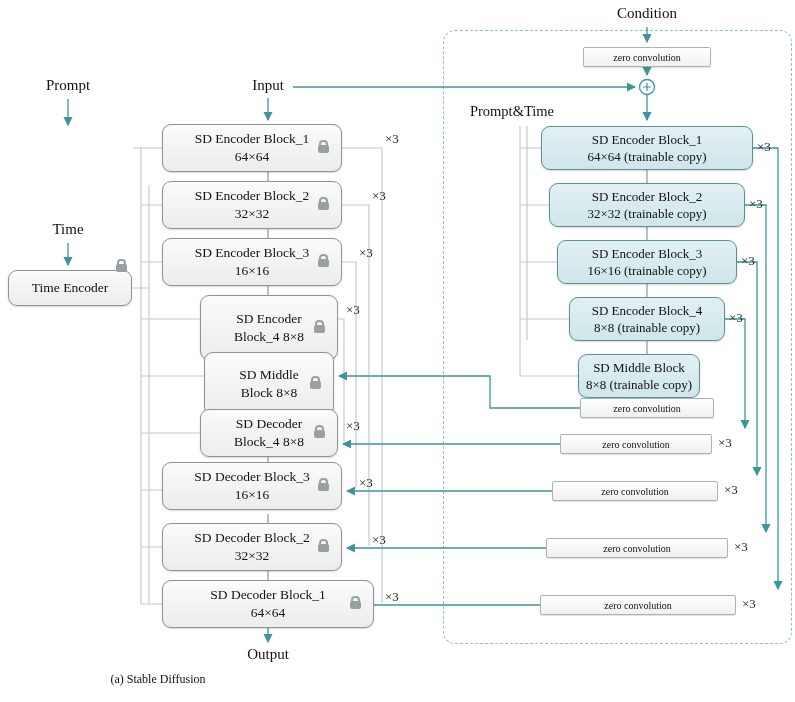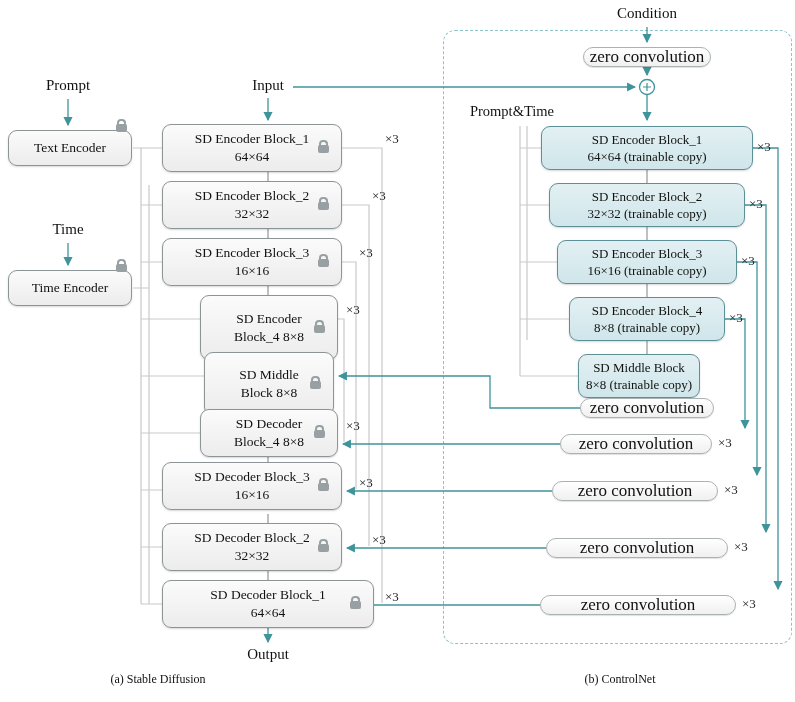--- a/index.html
+++ b/index.html
@@ -10,23 +10,23 @@
   .dashed{position:absolute;left:443px;top:30px;width:349px;height:614px;
     border:1.5px dashed #8cc3c8;border-radius:12px;z-index:1}
   .lbl{position:absolute;text-align:center;font-size:15px;z-index:3}
   .cap{position:absolute;text-align:center;font-size:12px;z-index:3}
   .box{position:absolute;border:1px solid #8d9496;border-radius:9px;
     background:linear-gradient(180deg,#fbfbfb,#ececec);
     box-shadow:0 1px 2px rgba(0,0,0,.16);
     display:flex;flex-direction:column;justify-content:center;align-items:center;
     text-align:center;font-size:13.5px;line-height:1.32;z-index:3}
   .box.train{background:linear-gradient(180deg,#e3f0f3,#cfe6ea);border-color:#5d8f96;font-size:13px}
-  .pill{position:absolute;border:1px solid #aab2b4;border-radius:10px;
+  .pill{position:absolute;border:1px solid #aab2b4;border-radius:2px;
     background:linear-gradient(180deg,#ffffff,#f0f0f0);
-    display:flex;align-items:center;justify-content:center;font-size:17px;
+    display:flex;align-items:center;justify-content:center;font-size:10px;
     box-shadow:0 1px 1px rgba(0,0,0,.12);z-index:3}
   .x3{position:absolute;font-size:13px;color:#222;z-index:4;white-space:nowrap}
   .lock{position:absolute;width:11px;height:8px;background:#98a0a4;border-radius:2px}
   .lock::before{content:"";position:absolute;left:1px;top:-5px;width:5px;height:5px;
     border:2px solid #98a0a4;border-bottom:none;border-radius:4px 4px 0 0}
   .lock.side{right:12px;top:50%;margin-top:-3px}
   .lock.corner{right:4px;top:-7px}
 </style>
 </head>
 <body>
@@ -91,26 +91,21 @@
     </g>
   </svg>
 
   <div class="lbl" style="left:38px;top:77px;width:60px">Prompt</div>
   <div class="lbl" style="left:238px;top:77px;width:60px">Input</div>
   <div class="lbl" style="left:38px;top:221px;width:60px">Time</div>
   <div class="lbl" style="left:238px;top:646px;width:60px">Output</div>
   <div class="lbl" style="left:592px;top:5px;width:110px">Condition</div>
   <div class="lbl" style="left:457px;top:103px;width:110px;font-size:14.5px">Prompt&amp;Time</div>
   <div class="cap" style="left:63px;top:672px;width:190px">(a) Stable Diffusion</div>
-  <div class="cap" style="left:545px;top:672px;width:150px">(b) ControlNet</div>
-
-  <div class="box" style="left:8px;top:130px;width:124px;height:36px">
-    <span>Text Encoder</span>
-    <span class="lock corner"></span>
-  </div>
+
   <div class="box" style="left:8px;top:270px;width:124px;height:36px">
     <span>Time Encoder</span>
     <span class="lock corner"></span>
   </div>
 
   <div class="box" style="left:162px;top:124px;width:180px;height:48px">
     <div>SD Encoder Block_1</div>
     <div>64×64</div>
     <span class="lock side"></span>
   </div>

